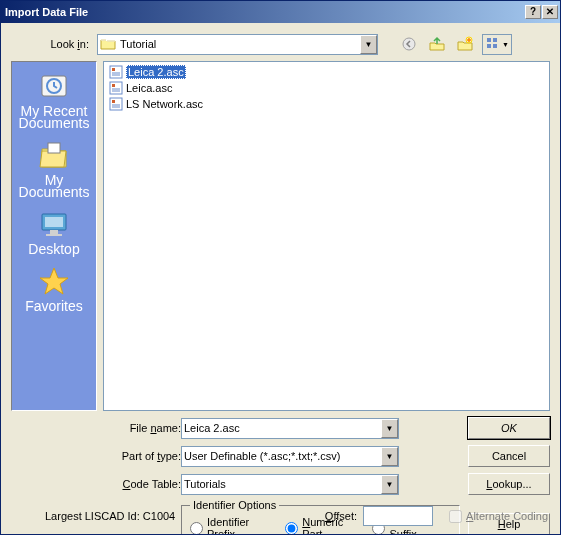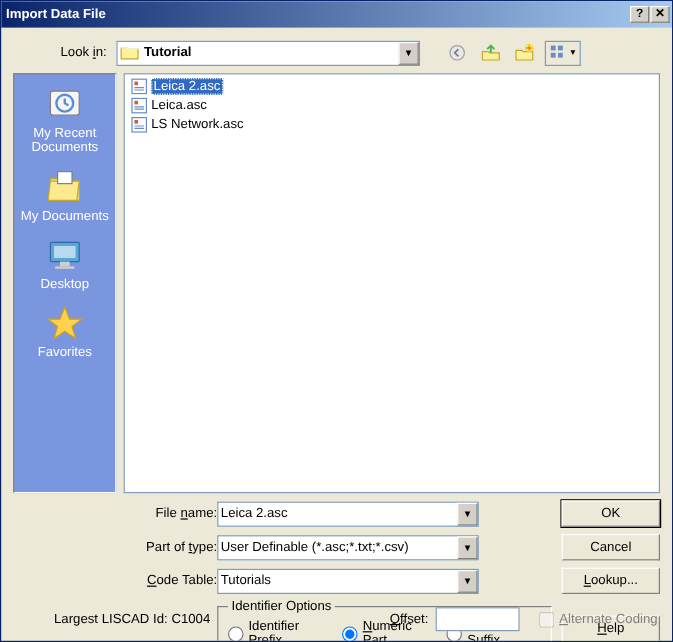--- a/index.html
+++ b/index.html
@@ -66,21 +66,21 @@
     width: 17px;
     height: 19px;
     background: #D4D0C8;
     border: 1px solid #fff;
     border-right-color: #808080;
     border-bottom-color: #808080;
     text-align: center;
     line-height: 17px;
     font-size: 8px;
   }
-  .lookin-dd { width: 253px; font-weight: bold; }
+  .lookin-dd { width: 281px; }
   .nav-icons { display: flex; align-items: center; gap: 6px; margin-left: 12px; }
   .nav-icon { width: 22px; height: 22px; display: flex; align-items: center; justify-content: center; }
   .main {
     display: flex;
     gap: 6px;
     height: 350px;
   }
   .sidebar {
     width: 86px;
     background: #7A96DF;
@@ -88,21 +88,21 @@
     border-top-color: #808080;
     border-left-color: #808080;
     display: flex;
     flex-direction: column;
     align-items: center;
     padding-top: 8px;
     gap: 10px;
   }
   .sb-item { text-align: center; color: white; cursor: pointer; width: 80px; }
   .sb-item .sb-icon { width: 32px; height: 32px; margin: 0 auto 3px auto; display:flex; align-items:center; justify-content:center; }
-  .sb-item .sb-label { font-size: 11px; line-height: 12px; }
+  .sb-item .sb-label { font-size: 14px; line-height: 12px; }
   .filelist {
     flex: 1;
     background: white;
     border: 1px solid #7F9DB9;
     padding: 2px;
   }
   .file-row {
     display: flex;
     align-items: center;
     height: 16px;
@@ -130,20 +130,21 @@
     border: 1px solid #808080;
     border-top-color: #fff;
     border-left-color: #fff;
     text-align: center;
     line-height: 20px;
     cursor: pointer;
     margin-left: auto;
   }
   .btn.default {
     box-shadow: 0 0 0 1px #000;
+    font-style: italic;
   }
   .group {
     position: relative;
     border: 1px solid #fff;
     border-top-color: #808080;
     border-left-color: #808080;
     padding: 10px 8px 6px 8px;
     margin-top: 4px;
     display: flex;
     gap: 16px;

